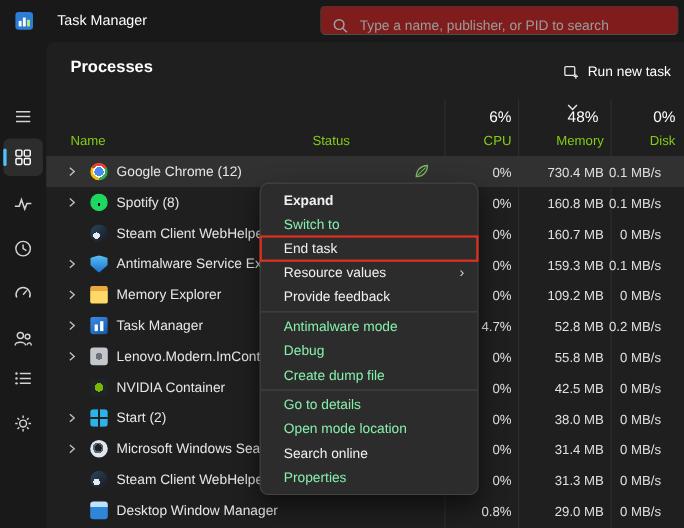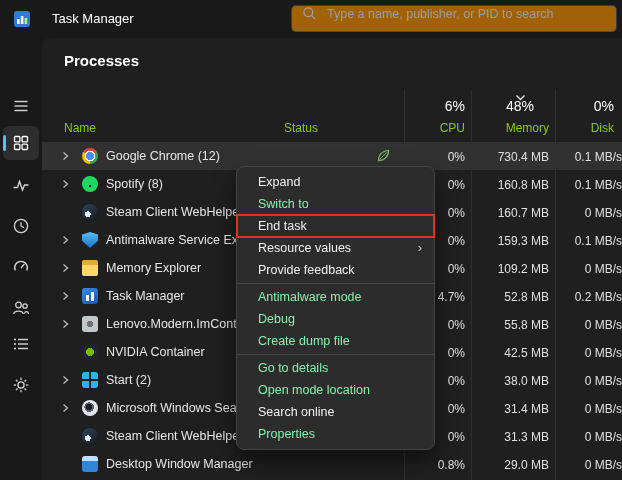--- a/index.html
+++ b/index.html
@@ -2,57 +2,57 @@
 <html><head>
 <meta charset="utf-8">
 <style>
   html,body{margin:0;padding:0}
   body{width:622px;height:480px;overflow:hidden;position:relative;background:#191919;
        font-family:"Liberation Sans",sans-serif;color:#e8e8e8;-webkit-font-smoothing:antialiased}
   
   .titlebar{position:absolute;left:0;top:0;width:622px;height:38px}
   .app-ic{position:absolute;left:13px;top:10px}
   .tb-title{position:absolute;left:52px;top:0;line-height:38px;font-size:13px;color:#ffffff}
-  .searchbox{position:absolute;left:291px;top:5px;width:326px;height:27px;background:#a16207;
+  .searchbox{position:absolute;left:291px;top:5px;width:326px;height:27px;background:#7f1d1d;
              border:1px solid #3c3c3c;border-bottom-color:#4c4c4c;border-radius:5px;
-             display:flex;align-items:flex-start;gap:8px;padding:0 10px;box-sizing:border-box}
+             display:flex;align-items:flex-end;gap:8px;padding:0 10px;box-sizing:border-box}
   .searchbox input{flex:1;background:transparent;border:none;outline:none;color:#e8e8e8;
              font-size:12.5px;font-family:inherit}
   .searchbox input::placeholder{color:#9c9c9c}
   
   .sidebar{position:absolute;left:0;top:38px;width:42px;bottom:0}
   .nav{position:absolute;left:3px;width:36px;height:34px;border-radius:6px;
        display:flex;align-items:center;justify-content:center;background:transparent;border:none;padding:0}
   .nav.sel{background:#2d2d2d}
   .nav.sel::before{content:"";position:absolute;left:0;top:9px;width:3px;height:16px;border-radius:2px;background:#4cc2ff}
   
   .main{position:absolute;left:42px;top:38px;right:0;bottom:0;background:#1f1f1f;border-top-left-radius:8px}
   .toolbar{position:absolute;left:0;top:0;right:0;height:52px}
   .page-title{position:absolute;left:22px;top:14px;margin:0;font-size:15px;font-weight:700;color:#fff}
   .rnt{position:absolute;right:4px;top:13px;height:28px;display:flex;align-items:center;gap:7px;
        background:transparent;border:none;border-radius:4px;color:#fff;font-size:12.5px;font-family:inherit;padding:0 8px}
   
   .thead{position:absolute;left:0;top:52px;right:0;height:52px;border-bottom:1px solid rgba(255,255,255,.14)}
   .sum{position:absolute;top:8px;font-size:14px;color:#fff}
-  .sum-cpu{right:157px}.sum-mem{right:88px}.sum-disk{right:8px}
+  .sum-cpu{right:157px}.sum-mem{right:78px}.sum-disk{right:8px}
   .colname{position:absolute;bottom:7px;font-size:12px;color:#84cc16}
   .cn-name{left:22px}.cn-status{left:242px}.cn-cpu{right:157px}.cn-mem{right:73px}.cn-disk{right:8px}
   .sortchev{position:absolute;top:4px;right:96px}
   .csep{position:absolute;top:52px;bottom:0;width:1px;background:rgba(255,255,255,.07)}
   .csep1{left:362px}.csep2{left:429px}.csep3{left:513px}
   
   .rows{position:absolute;left:0;top:104px;right:0}
   .prow{position:relative;height:28px}
   .prow.sel{background:#313131}
   .chev{position:absolute;left:20px;top:9px}
   .ic{position:absolute;left:40px;top:6px;width:16px;height:16px;border-radius:3px;background-repeat:no-repeat}
   .pname{position:absolute;left:64px;top:7px;font-size:12.5px;color:#e6e6e6;white-space:nowrap}
   .leaf{position:absolute;left:334px;top:6px}
   .val{position:absolute;top:8px;font-size:12px;color:#e0e0e0}
-  .v-cpu{right:157px}.v-mem{right:73px}.v-disk{right:0}
+  .v-cpu{right:157px}.v-mem{right:73px}.v-disk{right:21px}
   
   .ic-chrome{border-radius:50%;
     background:radial-gradient(circle at 50% 50%, #4a8af4 0 4.2px, #fff 4.2px 5.4px, rgba(0,0,0,0) 5.4px),
                conic-gradient(from 60deg, #34a853 0 120deg, #fbbc05 120deg 240deg, #ea4335 240deg 360deg)}
   .ic-spotify{border-radius:50%;background:
     radial-gradient(circle at 50% 62%, #0e0e0e 0 1.2px, rgba(0,0,0,0) 1.2px),#1ed760}
   .ic-steam{border-radius:50%;background:
     radial-gradient(circle at 36% 64%, #e8ecf2 0 3px, rgba(0,0,0,0) 3px),
     linear-gradient(135deg,#2a475e,#171a21)}
   .ic-shield{border-radius:0;background:linear-gradient(180deg,#58c0f0,#1b6fd0);
@@ -65,21 +65,21 @@
   .ic-start{background-image:linear-gradient(90deg,rgba(0,0,0,0) 0 7px,#1f1f1f 7px 9px,rgba(0,0,0,0) 9px),
     linear-gradient(180deg,rgba(0,0,0,0) 0 7px,#1f1f1f 7px 9px,rgba(0,0,0,0) 9px),
     linear-gradient(#2bb3ea,#2bb3ea)}
   .ic-searchapp{border-radius:50%;background:radial-gradient(circle at 45% 45%, rgba(0,0,0,0) 0 3.2px, #5a6470 3.2px 4.8px, #dfe6ee 4.8px)}
   .ic-dwm{background:linear-gradient(180deg,#bfe3ff 0 5px,#2f86d6 5px)}
   
   .cmenu{position:absolute;left:236px;top:166px;width:199px;box-sizing:border-box;z-index:10;
          background:#2c2c2c;border:1px solid #434343;border-radius:8px;padding:4px 0;
          box-shadow:0 10px 22px rgba(0,0,0,.55)}
   .mi{position:relative;height:22px;line-height:22px;padding-left:21px;font-size:12.5px;color:#f0f0f0;white-space:nowrap}
-  .mi.bold{font-weight:400}
+  .mi.bold{font-weight:700}
   .mi.dis{color:#86efac}
   .mi .sub{position:absolute;right:12px;top:0;font-size:13px;color:#cfcfcf}
   .mi.annotated{outline:2px solid #e13021;outline-offset:-1px}
   .msep{height:1px;background:#474747;margin:2px 0}
   svg{display:block}
 </style>
 </head>
 <body>
 
 <div class="titlebar">
@@ -193,20 +193,32 @@
             <line x1="5.5" y1="12.5" x2="3.9" y2="14.1"></line>
           </g>
         </svg>
       </span>
   </button>
 </div>
 
 <div class="main">
   <div class="toolbar">
     <h1 class="page-title">Processes</h1>
+    <button class="rnt">
+      <span>
+          <svg width="15" height="15" viewBox="0 0 15 15">
+            <g fill="none" stroke="#e8e8e8" stroke-width="1.2">
+              <rect x="1.5" y="2.5" width="9" height="8" rx="1"></rect>
+              <line x1="11.5" y1="9.5" x2="11.5" y2="13.5"></line>
+              <line x1="9.5" y1="11.5" x2="13.5" y2="11.5"></line>
+            </g>
+          </svg>
+        </span>
+      <span>Run new task</span>
+    </button>
   </div>
 
   <div class="csep csep1"></div>
   <div class="csep csep2"></div>
   <div class="csep csep3"></div>
 
   <div class="thead">
     <span class="sortchev">
         <svg width="11" height="7" viewBox="0 0 11 7">
           <polyline points="1.5,1.5 5.5,5.5 9.5,1.5" fill="none" stroke="#e8e8e8" stroke-width="1.3"></polyline>

